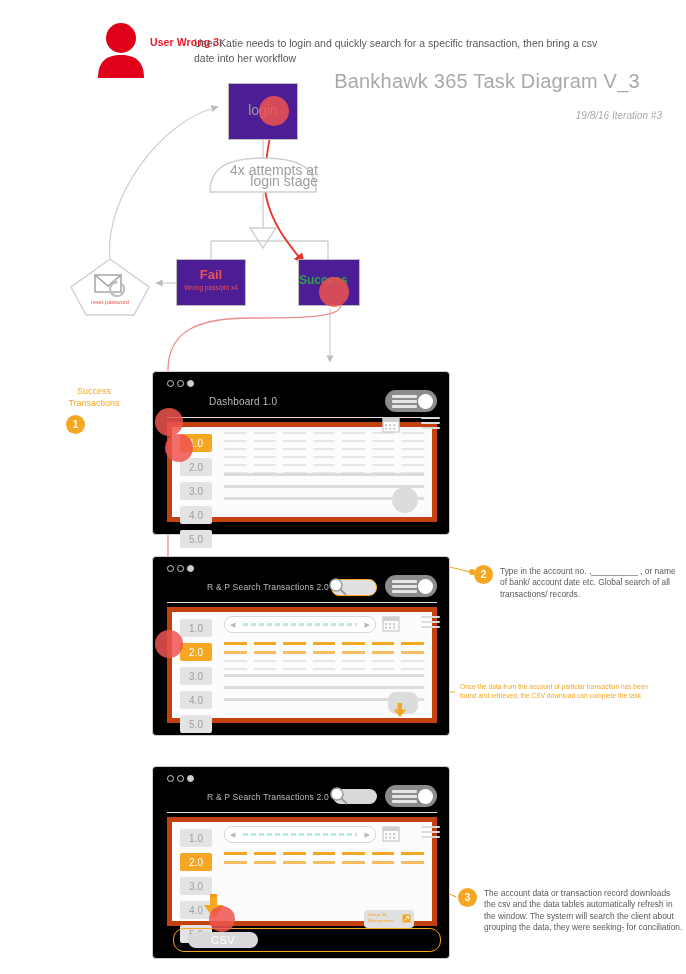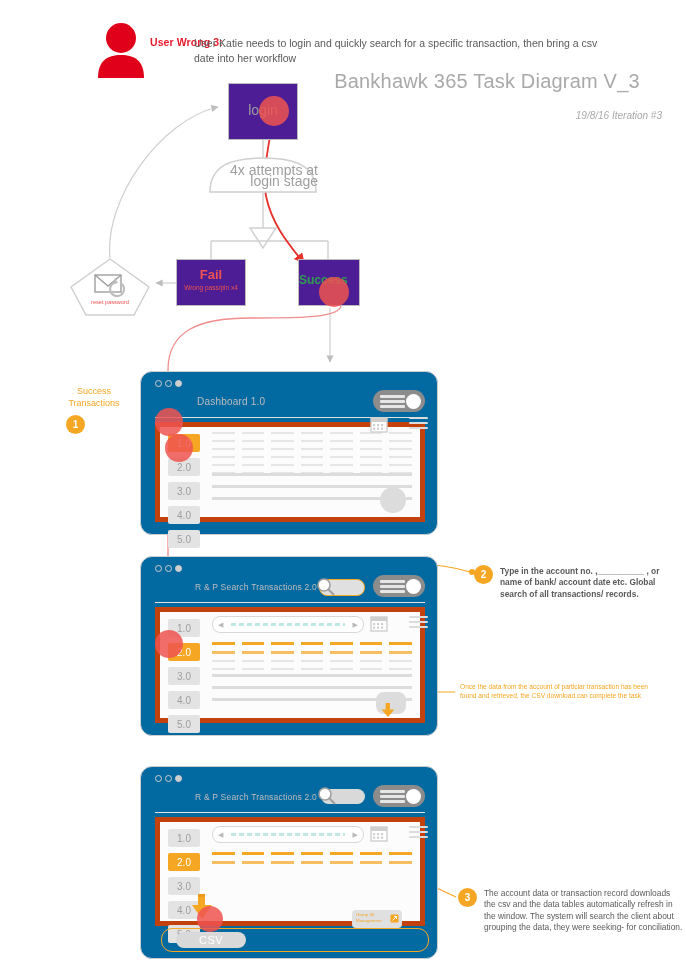--- a/index.html
+++ b/index.html
@@ -34,21 +34,21 @@
   #fail-sub{position:absolute;left:0;top:24px;width:100%;text-align:center;font-size:6.5px;color:#ef5350;}
 
   #success-box{left:298px;top:259px;width:62px;height:47px;}
   #success-title{position:absolute;left:0;top:13px;width:100%;text-align:left;font-size:12px;font-weight:bold;color:#2e9e4f;}
   #success-dot{left:319px;top:277px;width:30px;height:30px;}
 
   #reset-shape{left:70px;top:258px;width:80px;height:58px;}
   #reset-text{left:70px;top:299px;width:80px;text-align:center;font-size:5.6px;color:#ef5350;}
 
   
-  .window{border:1.6px solid #cfcfcf;border-radius:12px;background:#0369a1;box-sizing:border-box;}
+  .window{border:1.6px solid #cfcfcf;border-radius:4px;background:#000000;box-sizing:border-box;margin-left:12px;}
   #win1{left:140px;top:371px;width:298px;height:164px;}
   #win2{left:140px;top:556px;width:298px;height:180px;}
   #win3{left:140px;top:766px;width:298px;height:193px;}
 
   .win-dots{position:absolute;left:14px;top:8px;display:flex;gap:3px;}
   .win-dots i{width:5px;height:5px;border-radius:50%;border:1px solid #cfcfcf;display:block;}
   .win-dots i.filled{background:#cfcfcf;border-color:#cfcfcf;}
 
   .win-titlebar{position:absolute;left:14px;right:12px;top:19px;height:26px;border-bottom:1px solid #e2e2e2;}
   .win-title{position:absolute;left:42px;top:5px;font-size:10px;color:#bdbdbd;letter-spacing:.2px;}
@@ -96,21 +96,21 @@
   .tooltip span{position:absolute;left:4px;top:2px;width:34px;font-size:4.4px;color:#f5a623;line-height:5.6px;}
   .tooltip .ext{position:absolute;right:3px;top:4px;width:9px;height:9px;}
 
   
   .callout{position:absolute;width:19px;height:19px;border-radius:50%;background:#f5a623;color:#fff;
       font-size:10px;display:flex;align-items:center;justify-content:center;font-weight:bold;}
   #label-search{left:34px;top:385px;width:120px;text-align:center;font-size:9px;color:#f5a623;line-height:12px;}
   #callout1{left:66px;top:415px;}
   #callout2{left:474px;top:565px;}
   #callout3{left:458px;top:888px;}
-  #note2{left:500px;top:566px;width:180px;font-size:8.4px;color:#5a5a5a;line-height:11.4px;font-weight:bold;}
+  #note2{left:500px;top:566px;width:180px;font-size:8.4px;color:#5a5a5a;line-height:11.4px;}
   #note3{left:484px;top:888px;width:200px;font-size:8.4px;color:#5a5a5a;line-height:11.4px;}
   #note-csv{left:460px;top:682px;width:192px;font-size:6.6px;color:#f5a623;line-height:9.4px;}
 
   svg{overflow:visible;}
 </style>
 </head>
 <body>
 
 <svg class="abs" style="left:0;top:0;width:686px;height:974px;" viewBox="0 0 686 974">
   <defs>

